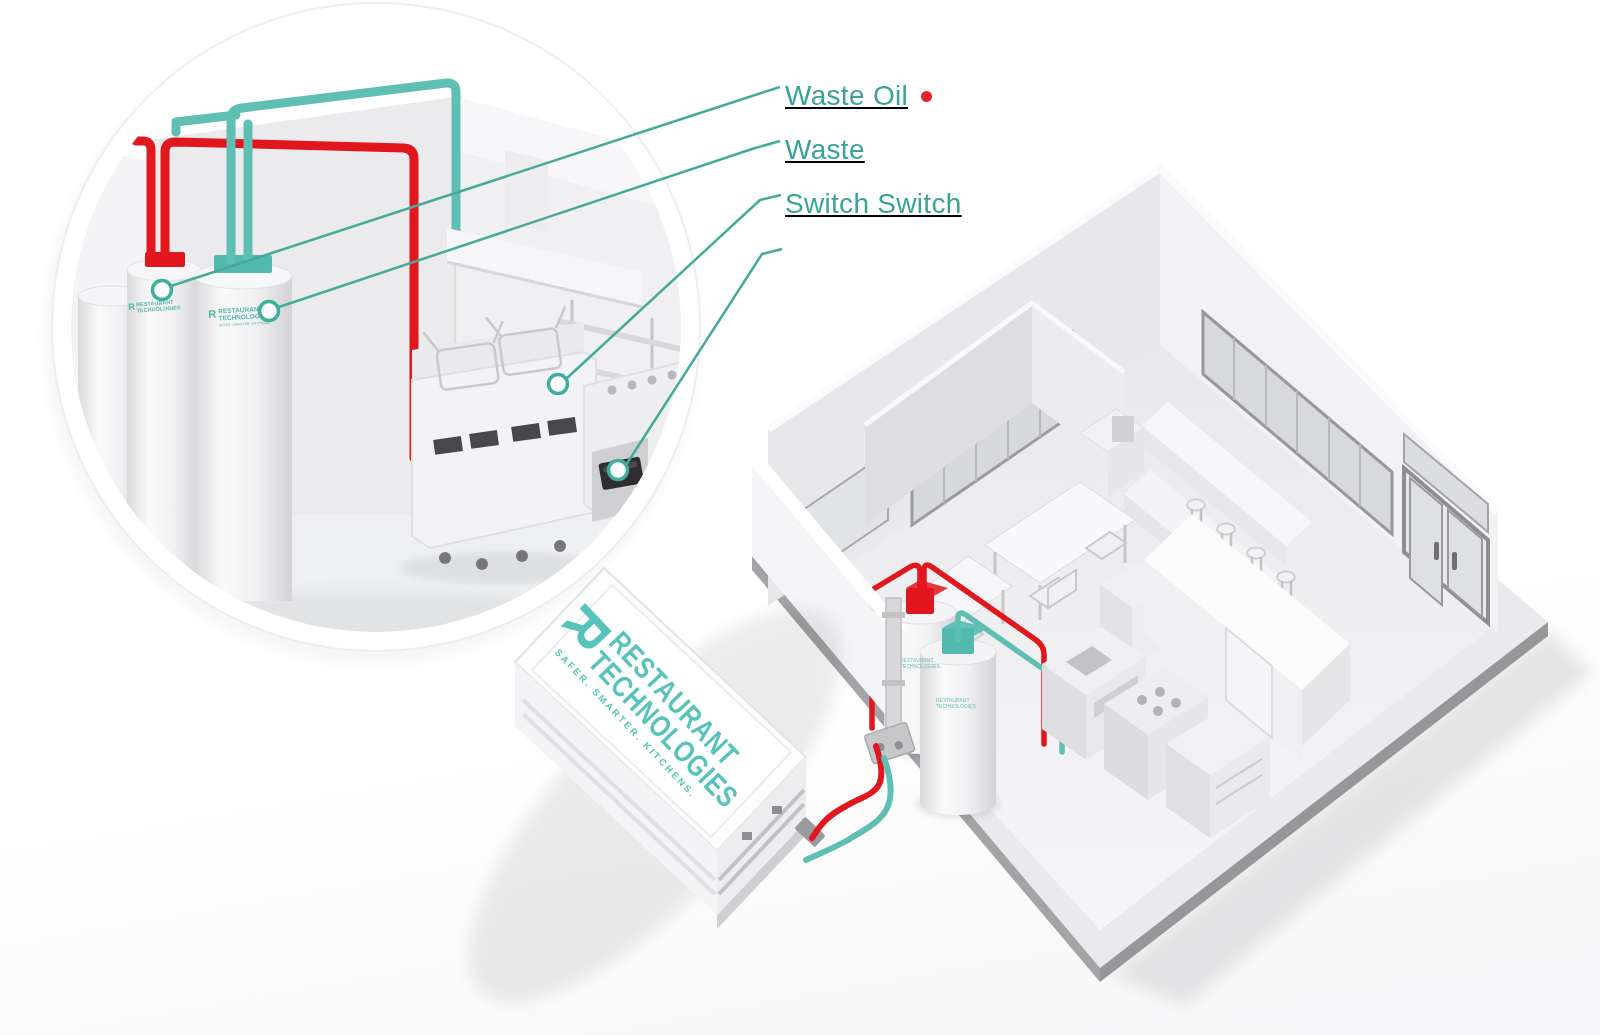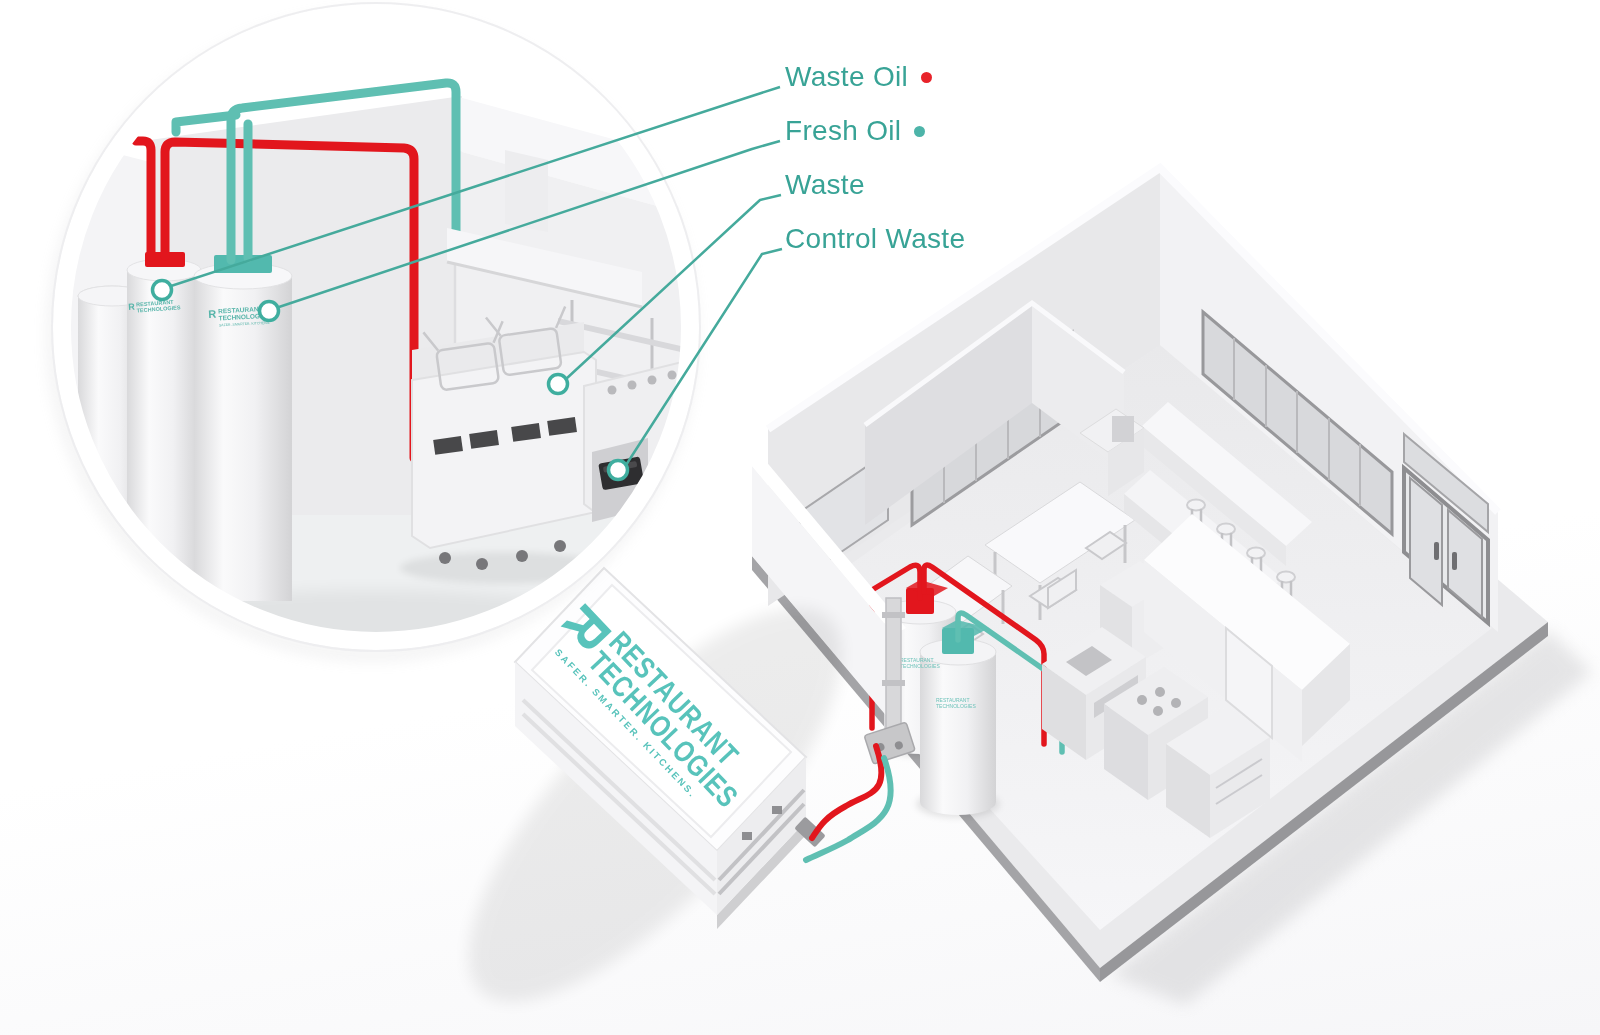--- a/index.html
+++ b/index.html
@@ -2,21 +2,21 @@
 <html><head>
 <meta charset="utf-8">
 <style>
   html,body{margin:0;padding:0;background:#ffffff;}
   .stage{position:relative;width:1600px;height:1035px;overflow:hidden;
          background:linear-gradient(170deg,#ffffff 60%,#f6f6f8 100%);
          font-family:"Liberation Sans",sans-serif;}
   .stage svg{position:absolute;left:0;top:0;}
 
   
-  .legend{position:absolute;left:785px;top:57px;}
+  .legend{position:absolute;left:785px;top:76px;text-decoration:underline;}
   .legend-row{display:flex;align-items:center;height:40px;margin-bottom:14px;}
   .legend-label{font-size:28px;color:#38a396;letter-spacing:.3px;white-space:nowrap;}
   .dot{width:11px;height:11px;border-radius:50%;margin-left:13px;background:#ccc;}
 
   
   .truck-logo{position:absolute;left:594px;top:593px;transform:rotate(46.5deg);
               transform-origin:0 0;color:#58c3bb;width:250px;}
   .truck-logo .logo-top{display:flex;align-items:flex-start;}
   .truck-logo .mark{font-size:56px;font-weight:bold;line-height:46px;
                     transform:rotate(90deg) scaleX(.95);transform-origin:center;
@@ -383,28 +383,24 @@
     <circle cx="618" cy="470" r="9.5"></circle>
   </g>
 </svg>
 
   <div class="legend">
     <div class="legend-row">
       <span class="legend-label">Waste Oil</span>
       <span class="dot" style="background-color: rgb(232, 35, 42);"></span>
     </div>
     <div class="legend-row">
-      <span class="legend-label">Fresh Oil</span>
-      <span class="dot" style="background-color: rgb(77, 180, 169);"></span>
-    </div>
-    <div class="legend-row">
       <span class="legend-label">Waste</span>
     </div>
     <div class="legend-row">
-      <span class="legend-label">Control Waste</span>
+      <span class="legend-label">Switch Switch</span>
     </div>
   </div>
 
   <div class="truck-logo">
     <div class="logo-top">
       <span class="mark">R</span>
       <span class="words">
         <span class="word">RESTAURANT</span>
         <span class="word">TECHNOLOGIES</span>
       </span>

